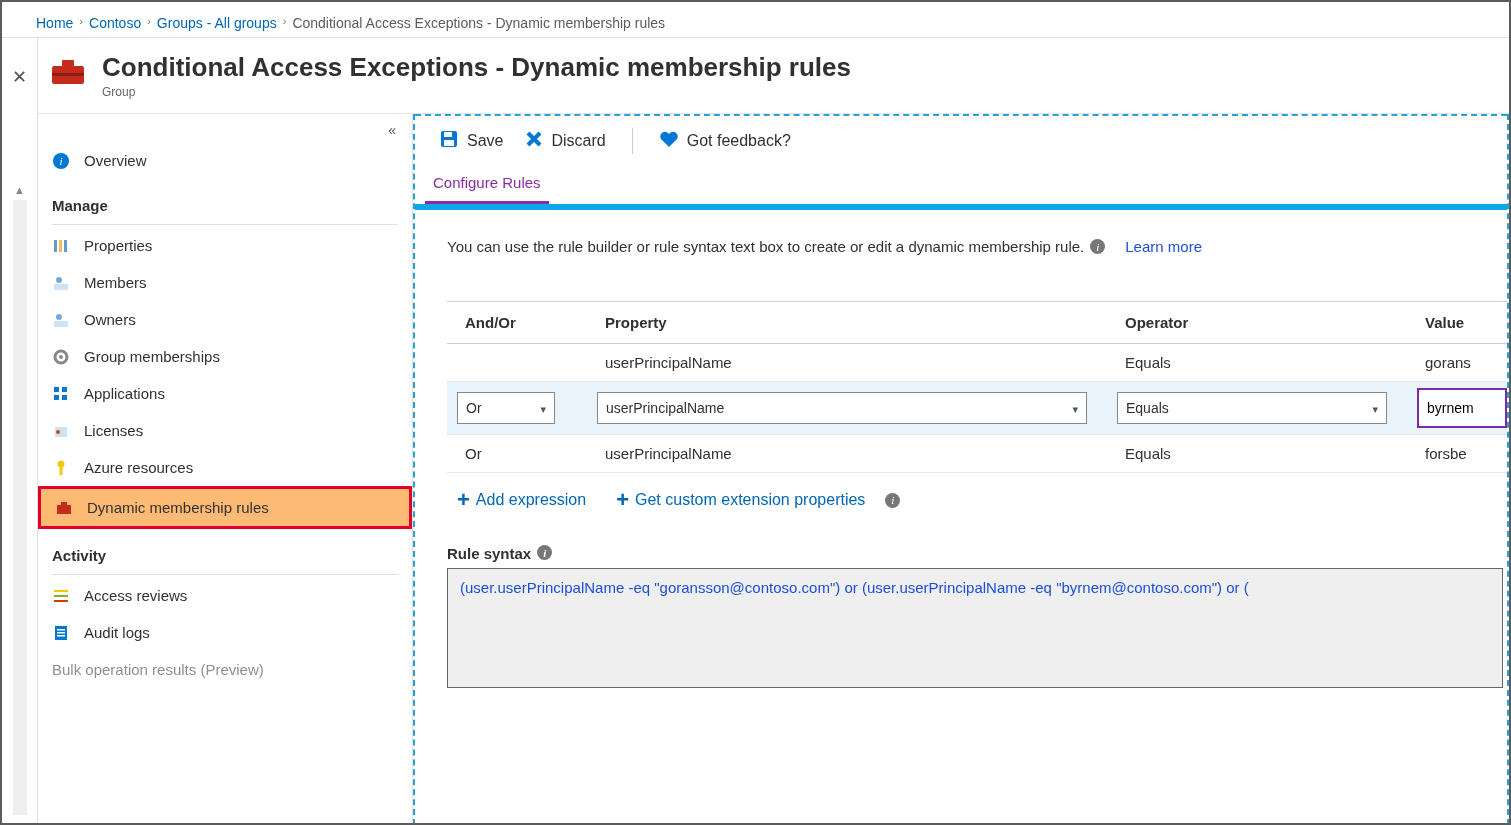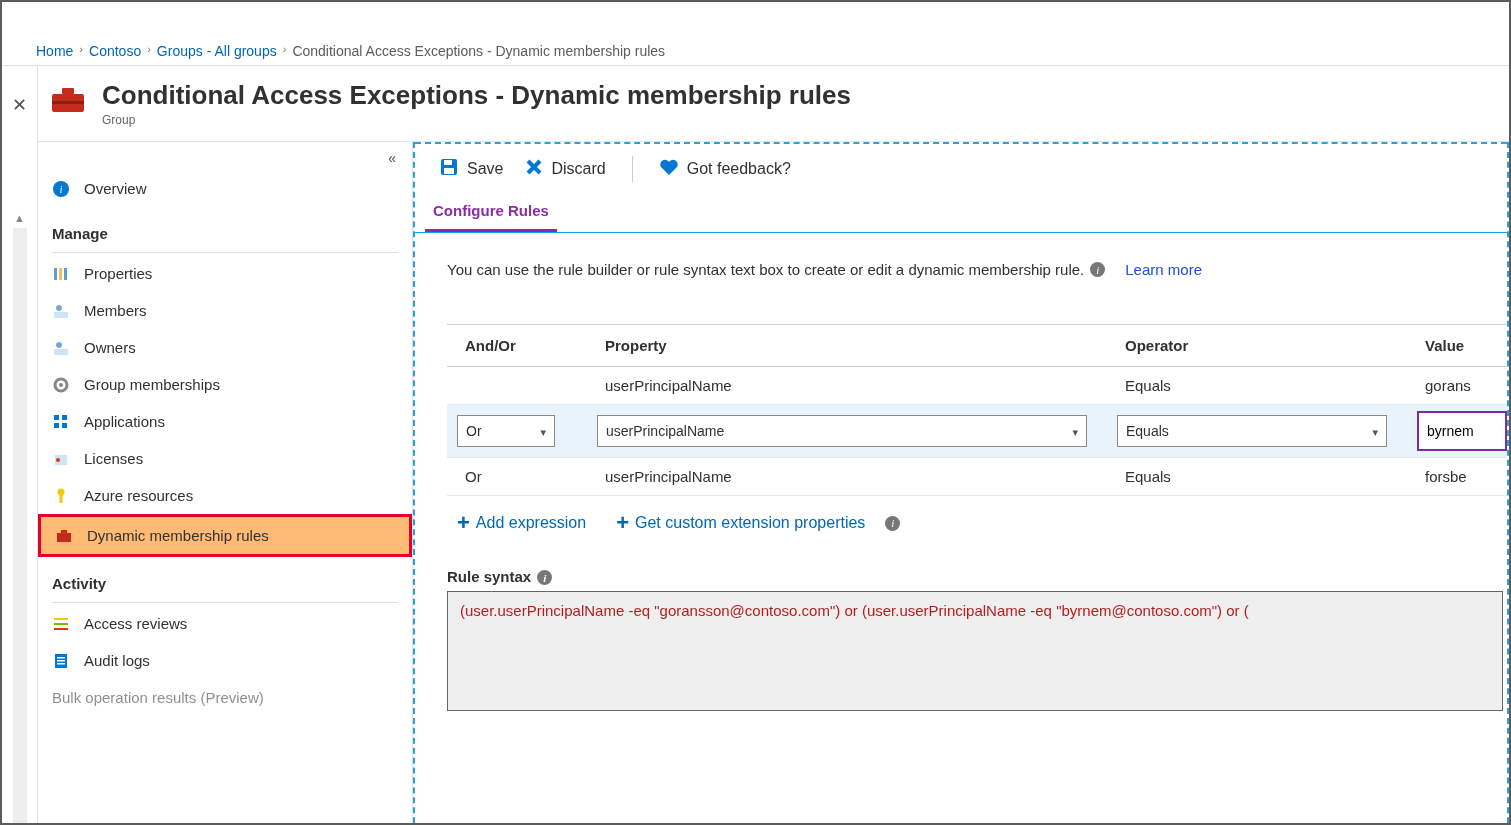--- a/index.html
+++ b/index.html
@@ -16,21 +16,20 @@
   }
 
   
   .breadcrumb {
     display: flex;
     align-items: flex-start;
     padding: 13px 14px 6px 34px;
     font-size: 14px;
     border-bottom: 1px solid #e1e1e1;
     gap: 6px;
-    margin-top: 28px;
   }
   .breadcrumb .crumb-link { color: #0067b8; cursor: pointer; }
   .breadcrumb .crumb-sep { color: #777; font-size: 11px; }
   .breadcrumb .crumb-current { color: #5c5c5c; }
 
   .workspace {
     display: flex;
     height: calc(100% - 34px);
   }
 
@@ -127,23 +126,22 @@
   .tool-btn {
     display:flex; align-items:center; gap:8px;
     font-size:16px; color:#323130; cursor:pointer;
     background:none; border:none;
   }
   .tool-sep { width:1px; height:26px; background:#ccc; margin: 0 4px;}
   .ico-blue { color:#0067b8; }
 
   .tabbar {
     display:flex;
-    border-bottom:1px solid #0ea5e9;
+    border-bottom:6px solid #0ea5e9;
     padding: 0 10px;
-    font-weight: bold;
   }
   .tab {
     padding: 8px 8px 10px 8px;
     font-size:15px;
     cursor:pointer;
   }
   .tab.active {
     color:#8a2da5;
     border-bottom: 3px solid #8a2da5;
   }
@@ -221,29 +219,29 @@
     color:#0067b8; font-size:16px; cursor:pointer;
     padding: 8px 10px;
     background:none;border:none;
   }
   .action-link .plus {
     font-size:22px; font-weight:700; color:#0067b8; line-height:14px;
   }
 
   .rule-syntax-label {
     font-weight:600; font-size:15px; margin-top:28px;
-    display:flex;align-items:flex-end;gap:6px;
+    display:flex;align-items:flex-start;gap:6px;
   }
   .syntax-box {
     margin-top:6px;
     border:1px solid #666;
     background:#efefef;
     padding: 10px 12px;
     font-size:15px;
-    color:#b91c1c;
+    color:#1d4ed8;
     height:120px;
     width: calc(100% - 4px);
     white-space:nowrap;
     overflow:hidden;
   }
 
   .chev::after{content:"\25BE"; font-size:11px; color:#555;}
 </style>
 </head>
 <body>

